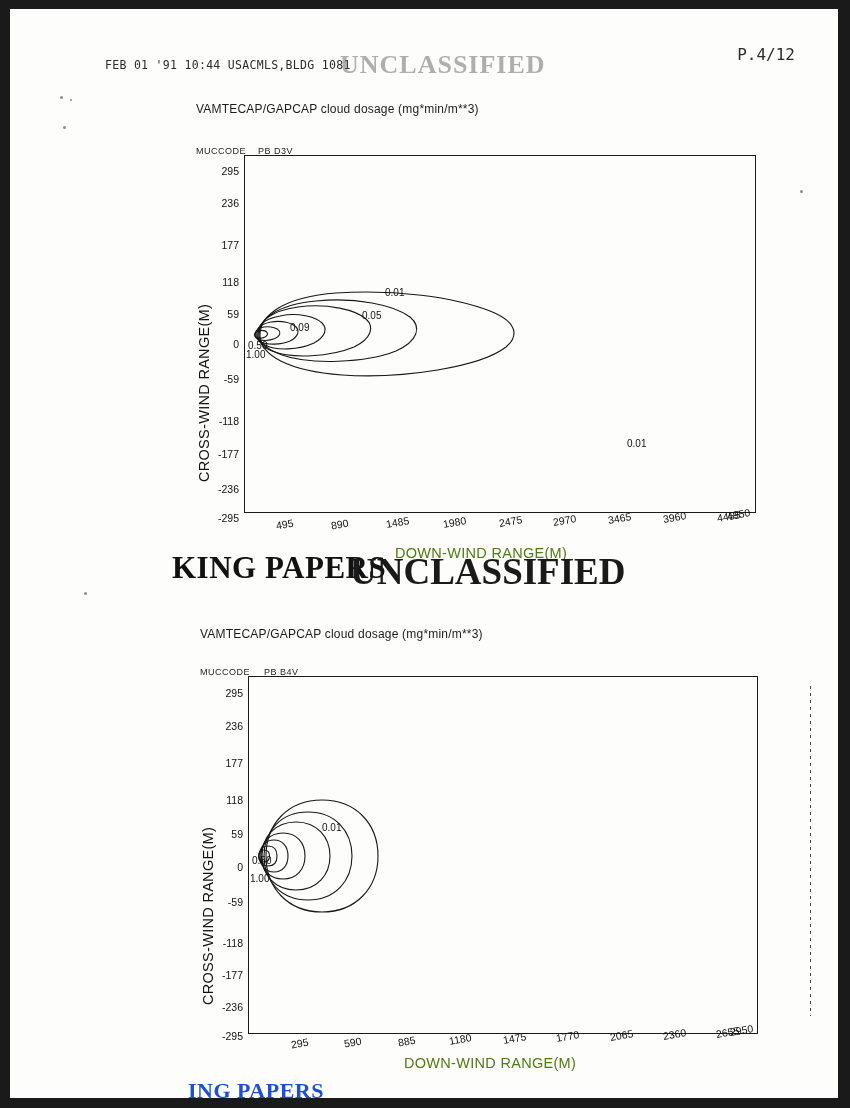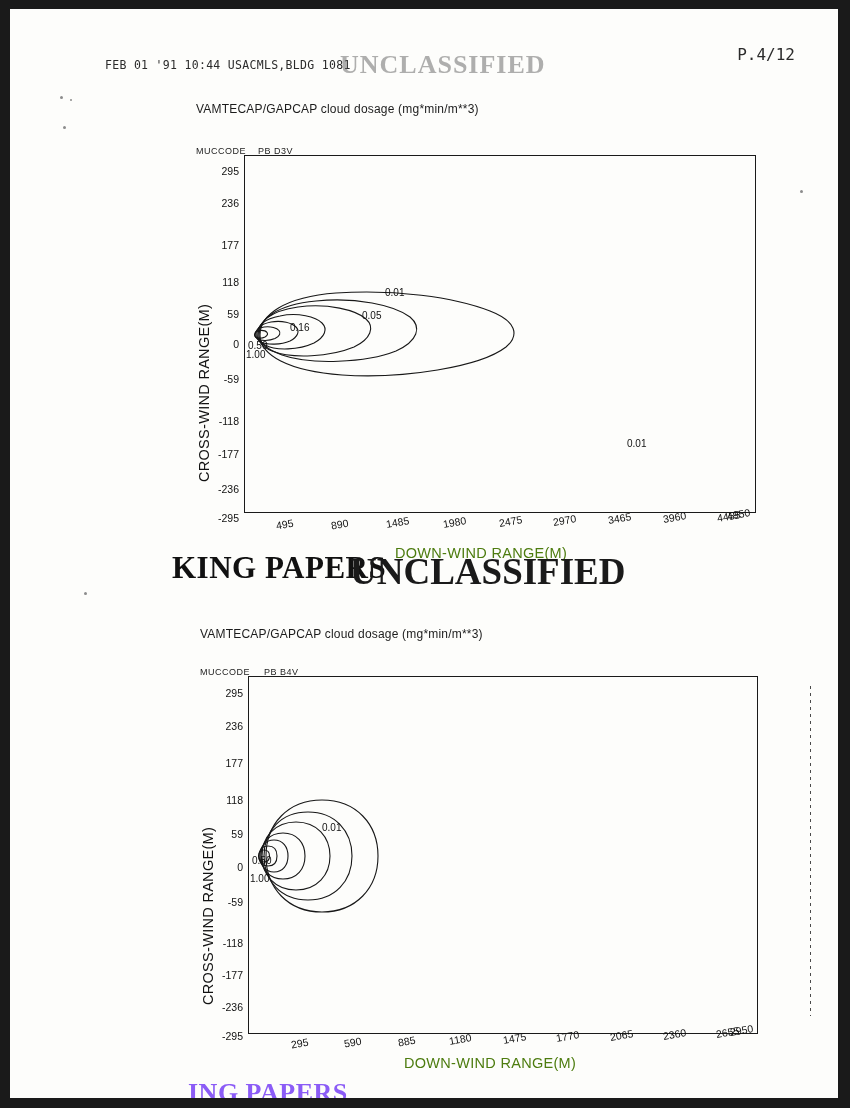--- a/index.html
+++ b/index.html
@@ -159,23 +159,23 @@
     font-weight: bold;
     font-size: 31px;
     letter-spacing: 0.5px;
     color: #111;
     white-space: nowrap;
   }
   .stamp-papers-bottom {
     position: absolute;
     font-family: "Liberation Serif", serif;
     font-weight: bold;
-    font-size: 26px;
+    font-size: 22px;
     letter-spacing: 0.5px;
-    color: #8b5cf6;
+    color: #1d4ed8;
     white-space: nowrap;
     overflow: hidden;
     height: 20px;
   }
   .speck {
     position: absolute;
     background: #8c8c8c;
     border-radius: 50%;
   }
   .dashline {
@@ -248,21 +248,21 @@
       <path d="M13,180 C13,171 20,164 36,161 C54,157 72,162 78,168 C84,174 81,182 70,188 C55,195 32,196 21,190 C15,187 13,184 13,180 Z"></path>
       <path d="M12,180 C12,173.5 17,169 27,167 C38,165 48,168 52,172 C56,176 54,182 46,186 C37,190 23,190 17,187 C13,185 12,182 12,180 Z"></path>
       <path d="M11,180 C11,176 14,173 20,172 C27,171 33,173 35,175.5 C37,178 36,181 31,183.5 C25,186 17,186 14,184 C12,183 11,181.5 11,180 Z"></path>
       <path d="M10.5,180 C10.5,177.5 12,176 15,175.5 C19,175 22,176 23,177.5 C24,179 23.5,180.5 21,182 C18,183.5 13.5,183.5 12,182.5 C11,181.8 10.5,181 10.5,180 Z"></path>
     </g>
   </svg>
 
   <div class="contour-label" style="left:627px;top:438px;">0.01</div>
   <div class="contour-label" style="left:385px;top:287px;">0.01</div>
   <div class="contour-label" style="left:318px;top:310px;margin-left:44px;">0.05</div>
-  <div class="contour-label" style="left:290px;top:322px;">0.16</div>
+  <div class="contour-label" style="left:290px;top:322px;">0.09</div>
   <div class="contour-label" style="left:248px;top:340px;">0.50</div>
   <div class="contour-label" style="left:246px;top:349px;">1.00</div>
 
   <div class="stamp-papers" style="left:172px;top:550px;">KING PAPERS</div>
   <div class="stamp-unclass" style="left:350px;top:550px;">UNCLASSIFIED</div>
 
   <div class="chart-title" style="left:200px;top:627px;">VAMTECAP/GAPCAP cloud dosage    (mg*min/m**3)</div>
   <div class="chart-subtitle" style="left:200px;top:667px;">MUCCODE</div>
   <div class="chart-subtitle" style="left:264px;top:667px;">PB B4V</div>
 

